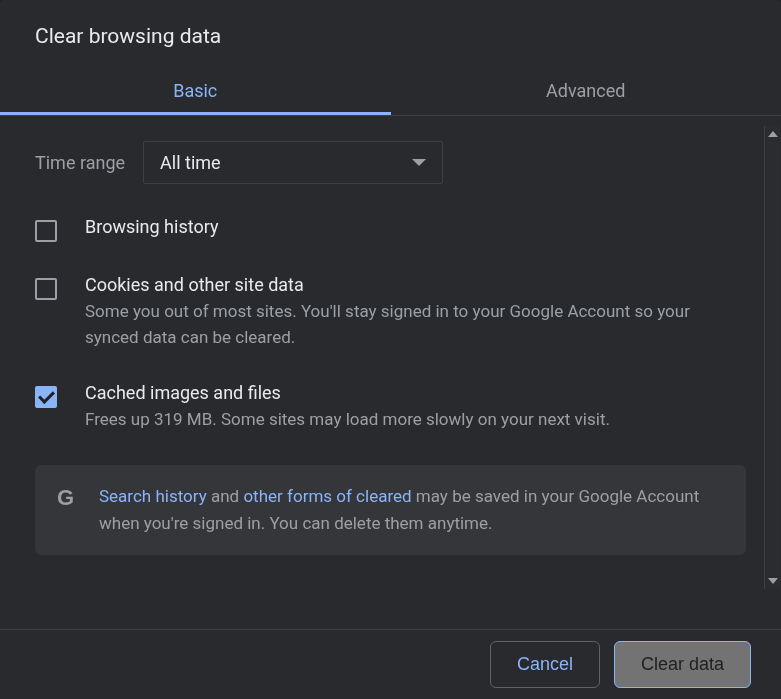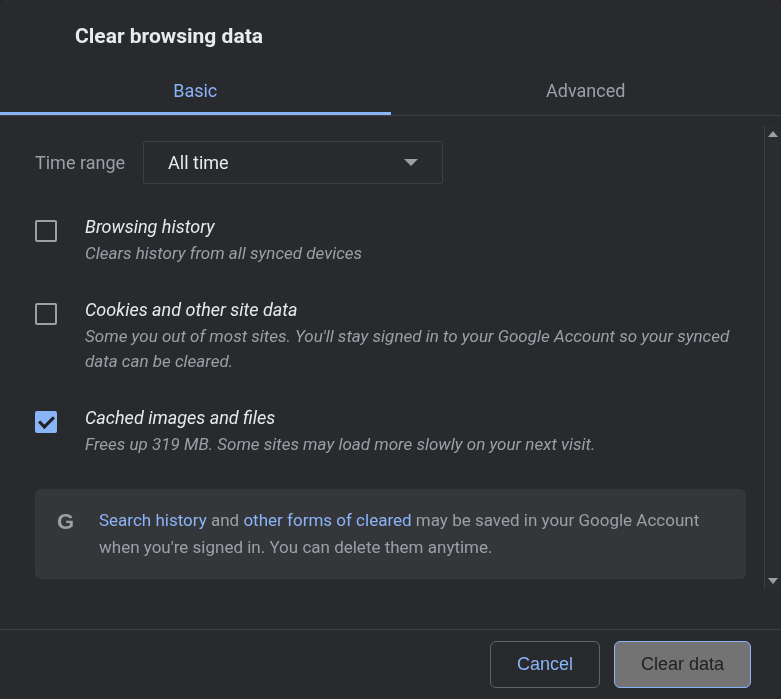--- a/index.html
+++ b/index.html
@@ -18,24 +18,23 @@
     .dialog {
       background: #292a2d;
       width: 100%;
       height: 100%;
       display: flex;
       flex-direction: column;
       border-radius: 4px;
     }
     .dialog-title {
       font-size: 21px;
-      font-weight: 700;
+      font-weight: 400;
       padding: 24px 35px 18px;
       color: #e8eaed;
-      margin-left: 40px;
     }
     .tabs {
       display: flex;
       border-bottom: 1px solid #3c4043;
     }
     .tab {
       flex: 1;
       text-align: center;
       padding: 14px 0;
       font-size: 18px;
@@ -86,21 +85,21 @@
       gap: 18px;
       margin-bottom: 32px;
     }
     .time-range-label {
       font-size: 18px;
       color: #9aa0a6;
     }
     .dropdown {
       background: #292a2d;
       border: 1px solid #3c4043;
-      padding: 10px 24px;
+      padding: 10px 16px;
       width: 300px;
       display: flex;
       align-items: center;
       justify-content: space-between;
       font-size: 18px;
       color: #e8eaed;
       cursor: pointer;
       border-radius: 2px;
     }
     .dropdown-arrow {
@@ -108,21 +107,20 @@
       height: 0;
       border-left: 7px solid transparent;
       border-right: 7px solid transparent;
       border-top: 7px solid #9aa0a6;
     }
     .option-row {
       display: flex;
       align-items: flex-start;
       gap: 28px;
       margin-bottom: 32px;
-      font-style: italic;
     }
     .checkbox {
       width: 22px;
       height: 22px;
       border: 2px solid #9aa0a6;
       border-radius: 2px;
       margin-top: 4px;
       flex-shrink: 0;
       cursor: pointer;
       display: flex;
@@ -223,21 +221,20 @@
       <div class="dropdown">
         <span>All time</span>
         <span class="dropdown-arrow"></span>
       </div>
     </div>
 
     <div class="option-row">
       <div class="checkbox"></div>
       <div class="option-text">
         <div class="option-title">Browsing history</div>
-        <div class="option-desc">Clears history from all synced devices</div>
       </div>
     </div>
 
     <div class="option-row">
       <div class="checkbox"></div>
       <div class="option-text">
         <div class="option-title">Cookies and other site data</div>
         <div class="option-desc">Some you out of most sites. You'll stay signed in to your Google Account so your synced data can be cleared.</div>
       </div>
     </div>

